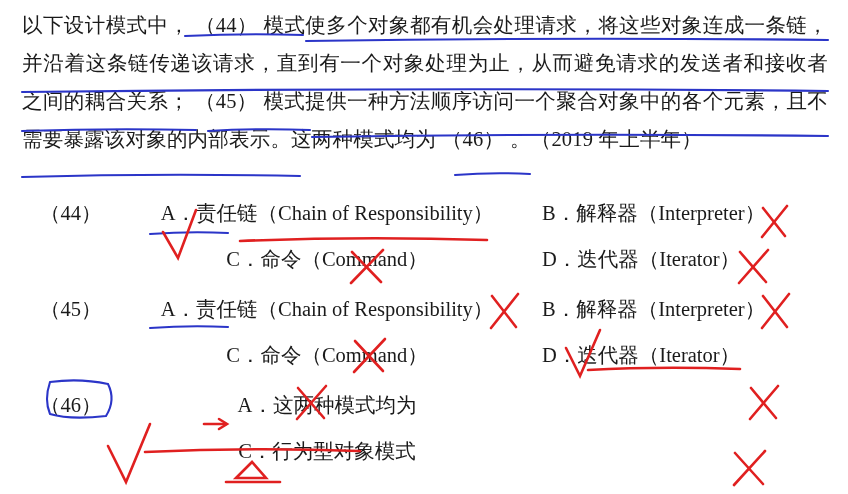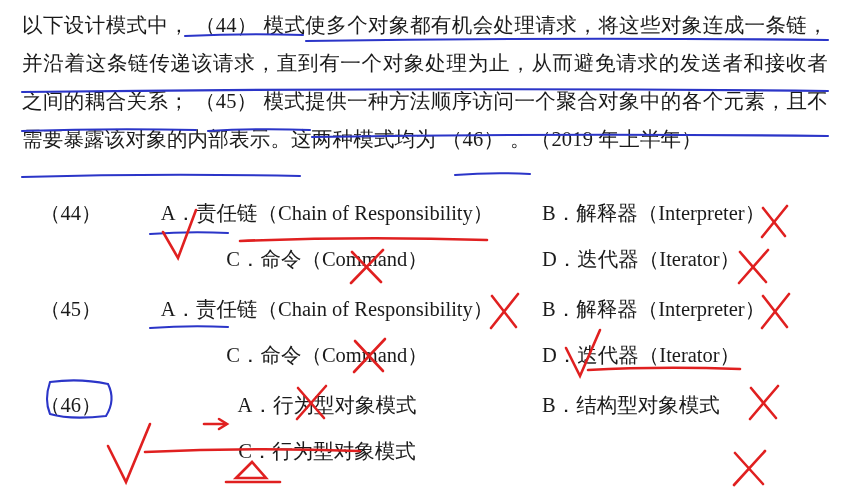--- a/index.html
+++ b/index.html
@@ -125,22 +125,21 @@
       <div class="orow">
         <div class="qlabel"></div>
         <div class="opt left">C．命令（Command）</div>
         <div class="opt right">D．迭代器（Iterator）</div>
       </div>
     </div>
 
     <div class="qgroup">
       <div class="orow">
         <div class="qlabel">（46）</div>
-        <div class="opt left">A．行为型对象模式</div>
-        <div class="opt right">B．结构型对象模式</div>
+        <div class="opt left">A．这两种模式均为</div>
       </div>
       <div class="orow">
         <div class="qlabel"></div>
         <div class="opt left">C．行为型对象模式</div>
       </div>
     </div>
 
   </div>
 
   <svg class="annot-layer" viewBox="0 0 848 494" xmlns="http://www.w3.org/2000/svg">

